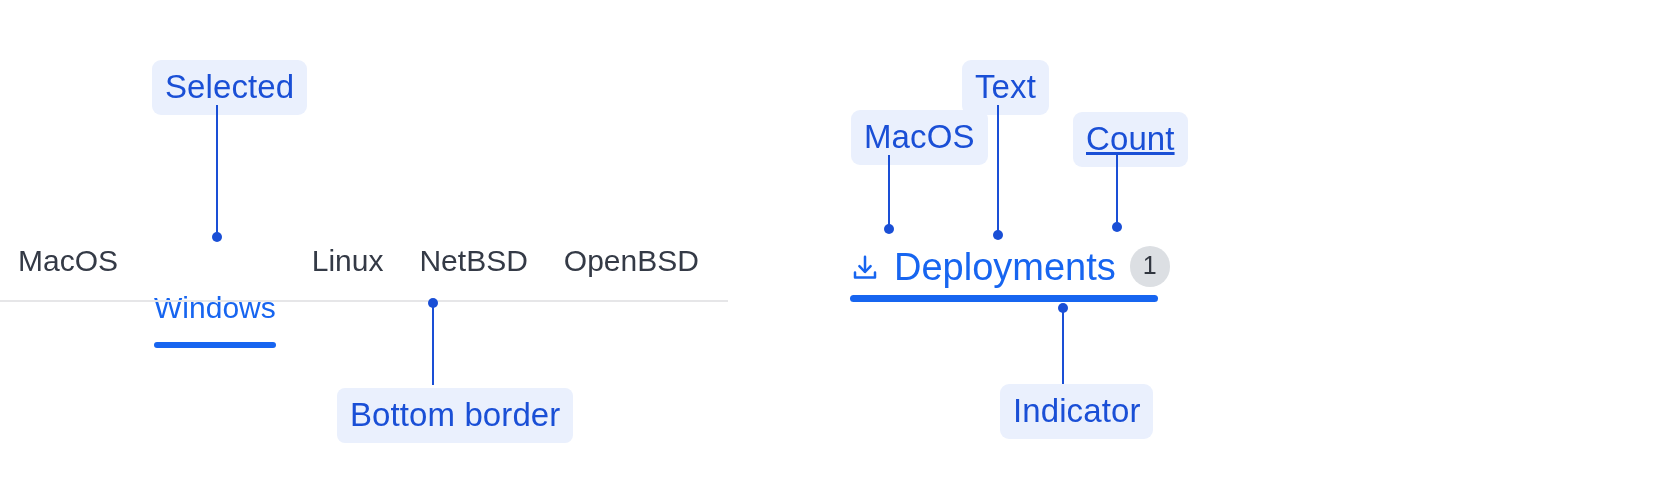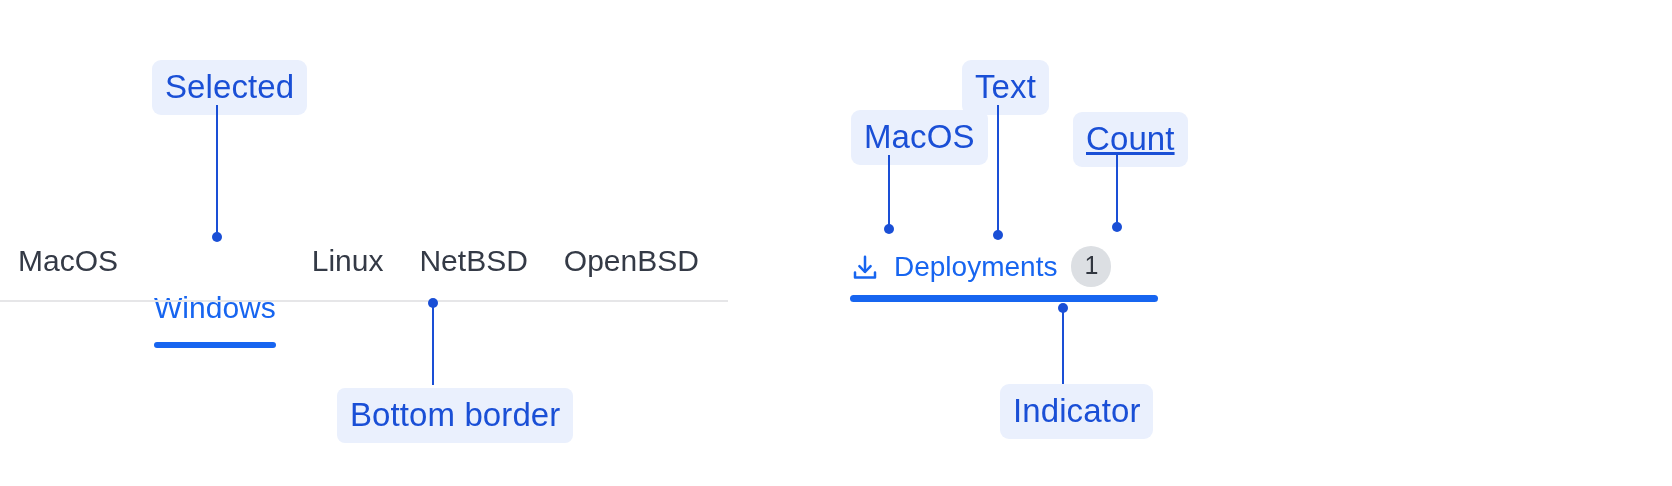--- a/index.html
+++ b/index.html
@@ -111,21 +111,21 @@
     padding: 0 0 22px 0;
     cursor: pointer;
   }
   .dl-icon {
     display: block;
     width: 30px;
     height: 30px;
     margin-top: 2px;
   }
   .tab-text {
-    font-size: 28px;
+    font-size: 38px;
     line-height: 1;
     color: #1765f0;
     white-space: nowrap;
   }
   .count-badge {
     background: #dcdfe3;
     color: #31363f;
     font-size: 25px;
     line-height: 1;
     border-radius: 999px;

